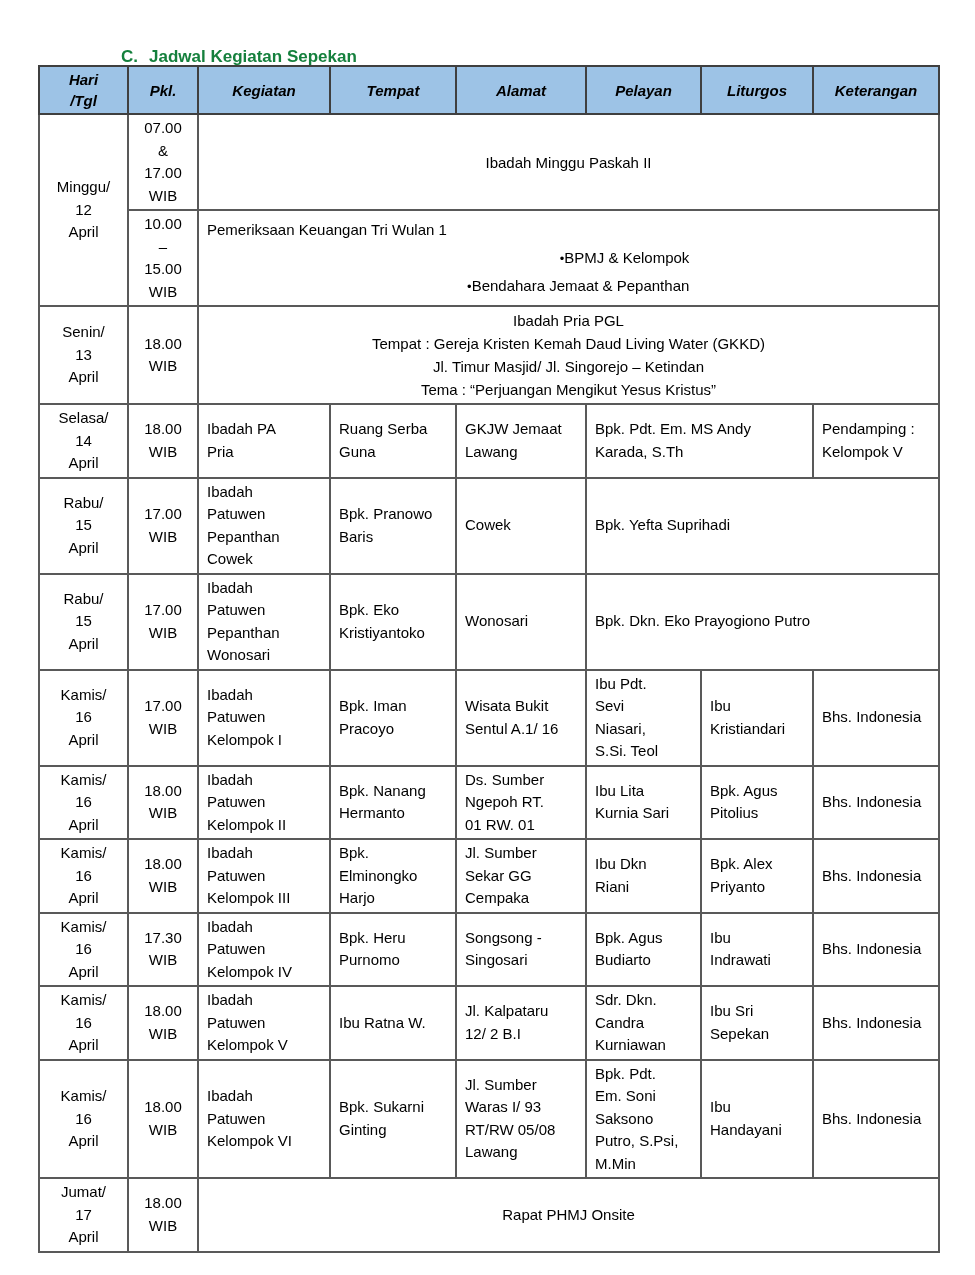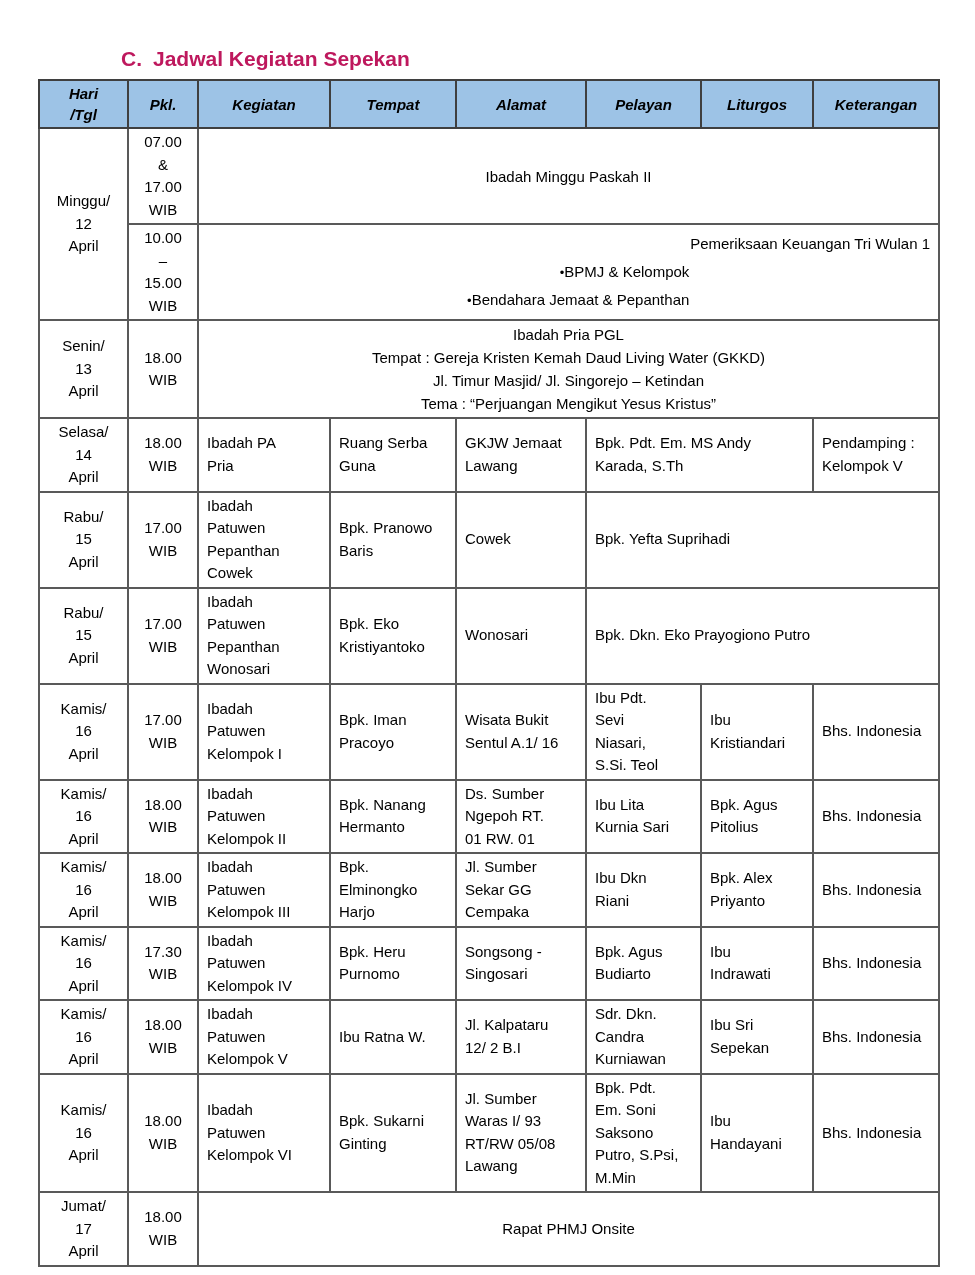--- a/index.html
+++ b/index.html
@@ -6,32 +6,32 @@
   html, body { width: 975px; height: 1275px; background: #ffffff; }
   body {
     position: relative;
     font-family: "Liberation Sans", sans-serif;
     color: #000000;
   }
   .doc-title {
     position: absolute;
     left: 121px;
     top: 47px;
-    font-size: 21px;
+    font-size: 17px;
     font-weight: bold;
-    color: #be185d;
+    color: #15803d;
     white-space: nowrap;
     text-align: center;
   }
   .doc-title .marker { margin-right: 11px; }
 
   table.schedule {
     position: absolute;
     left: 38px;
-    top: 79px;
+    top: 65px;
     width: 900px;
     border-collapse: collapse;
     table-layout: fixed;
     border: 2px solid #3f3f3f;
     font-size: 15px;
   }
   .schedule th, .schedule td {
     border: 2px solid #595959;
     vertical-align: middle;
     padding: 2px 8px;
@@ -46,21 +46,21 @@
     white-space: pre-line;
     line-height: 21px;
     font-size: 15px;
   }
   tr.hdr { height: 45px; }
   .pre { white-space: pre-line; line-height: 22.5px; }
   td.day, td.time { text-align: center; }
   td.left { text-align: left; }
   td.center { text-align: center; }
   .lines div { line-height: 23px; text-align: center; }
-  .audit-title { text-align: right; line-height: 27px; margin-bottom: 1px; }
+  .audit-title { text-align: left; line-height: 27px; margin-bottom: 1px; }
   .audit-list { width: fit-content; margin: 0 auto; text-align: right; }
   .audit-item { line-height: 27px; }
   .audit-item .dot { display: inline-block; width: 24px; font-size: 13px; }
 
   tr.r-minggu-a  { height: 95px; }
   tr.r-minggu-b  { height: 90px; }
   tr.r-senin     { height: 92px; }
   tr.r-selasa    { height: 73px; padding-left: 15px; }
   tr.r-rabu-1    { height: 90px; }
   tr.r-rabu-2    { height: 92px; }

